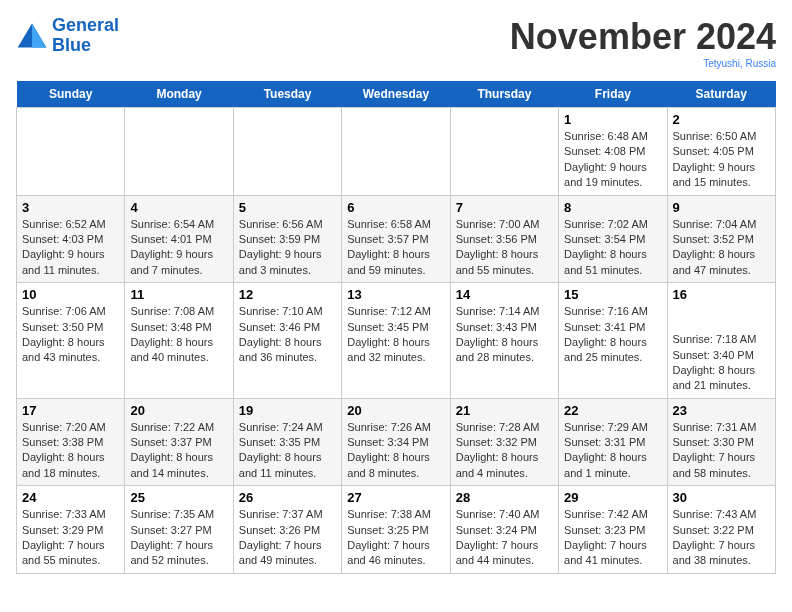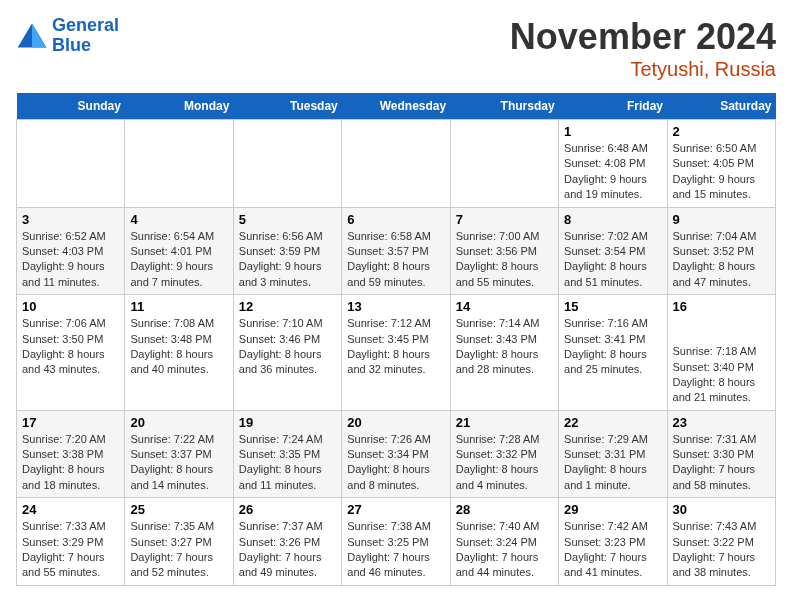--- a/index.html
+++ b/index.html
@@ -37,33 +37,33 @@
     }
     .title-area {
       text-align: right;
     }
     .month-title {
       font-size: 36px;
       font-weight: bold;
       color: #333;
     }
     .location {
-      font-size: 20px;
-      color: #c2410c;
+      font-size: 10px;
+      color: #3b82f6;
     }
     table {
       width: 100%;
       border-collapse: collapse;
       font-size: 11px;
     }
     th {
       background: #1565c0;
       color: #fff;
       padding: 6px 4px;
-      text-align: right;
+      text-align: center;
       font-size: 12px;
       font-weight: bold;
     }
     td {
       border: 1px solid #ccc;
       vertical-align: top;
       padding: 4px 5px;
       min-height: 80px;
       width: 14.28%;
     }

